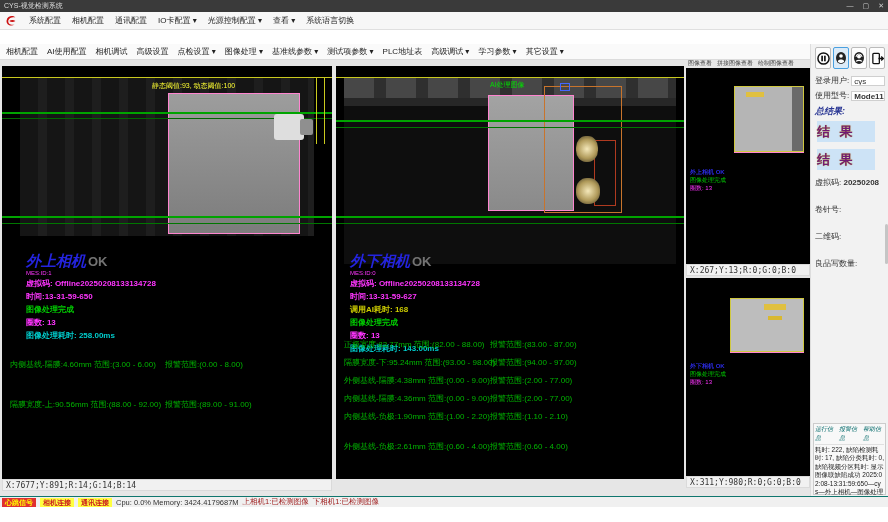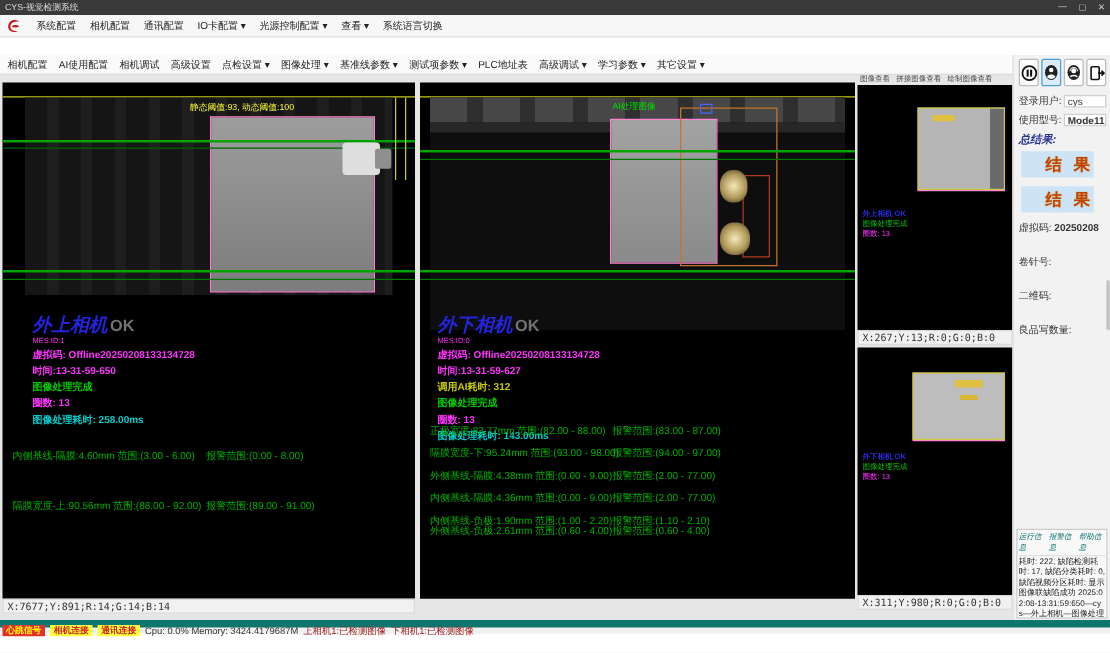--- a/index.html
+++ b/index.html
@@ -92,34 +92,34 @@
   .sb-buttons { display:flex; gap:2px; margin-bottom:6px; }
   .sb-btn { width:17px; height:22px; border:1px solid #bbbbbb; background:#fdfdfd;
     display:flex; align-items:center; justify-content:center; border-radius:2px; }
   .sb-btn.sel { border:1px solid #4aa0e0; background:#dcebf8; }
   .sb-row { display:flex; align-items:center; margin-bottom:4px; }
   .sb-row .lab { white-space:nowrap; }
   .sb-field { flex:1; margin-left:2px; background:#ffffff; border:1px solid #cfcfcf;
     height:10px; font-size:8px; padding:0 2px; line-height:9px; overflow:hidden; }
   .sb-field.bold { font-weight:bold; }
   .sb-total { color:#283593; font-weight:bold; font-style:italic; font-size:9px; margin:2px 0 3px; }
-  .result-box { width:58px; height:21px; background:#cde3f6; color:#c2410c; font-weight:bold;
-    font-size:13px; text-align:right; line-height:21px; letter-spacing:3px; margin:0 0 7px 2px;
+  .result-box { width:58px; height:21px; background:#cde3f6; color:#701a75; font-weight:bold;
+    font-size:13px; text-align:left; line-height:21px; letter-spacing:3px; margin:0 0 7px 2px;
     text-shadow:0 0 1px #c8a000; }
   .sb-plain { margin-bottom:16px; white-space:nowrap; }
   .sb-plain b { font-weight:bold; }
   .info-panel { position:absolute; left:2px; bottom:1px; width:73px; height:72px;
     background:#f8f8f8; border:1px solid #cccccc; padding:1px; }
   .info-tabs { display:flex; gap:3px; font-size:6px; color:#006969; font-style:italic;
     border-bottom:1px solid #e0e0e0; padding-bottom:1px; margin-bottom:1px; }
   .info-body { font-size:6.5px; color:#222; line-height:1.3; word-break:break-all; }
   .sb-scroll { position:absolute; right:0px; top:180px; width:3px; height:40px; background:#c5c5c5; border-radius:2px; }
   
   .statusbar { position:absolute; left:0; top:496px; width:888px; height:11px;
-    background:#f0f0f0; border-top:6px solid #0f766e; display:flex; align-items:center;
+    background:#f0f0f0; border-top:1px solid #0f766e; display:flex; align-items:center;
     gap:4px; padding-left:2px; font-size:7.5px; color:#333; }
   .badge { height:9px; line-height:9px; padding:0 3px; font-size:7px; font-weight:bold; }
   .badge-red { background:#e03030; color:#ffff00; }
   .badge-yellow { background:#ffff40; color:#cc2020; }
   .sb-cam { color:#a02020; }
   svg.ic { display:block; }
 </style>
 </head>
 <body>
 
@@ -220,21 +220,21 @@
     <div class="hline" style="top:157px; background:#007700;"></div>
     <div class="img-label-green" style="left:154px; top:14px;">AI处理图像</div>
 
     <div class="ovl" style="left:14px;">
       <div>
         <span class="ov-title">外下相机</span><span class="ov-ok">OK</span>
       </div>
       <div class="ov-mes">MES:ID:0</div>
       <div class="ov-line c-mag">虚拟码: Offline20250208133134728</div>
       <div class="ov-line c-mag">时间:13-31-59-627</div>
-      <div class="ov-line c-yel">调用AI耗时: 312</div>
+      <div class="ov-line c-yel">调用AI耗时: 168</div>
       <div class="ov-line c-grn">图像处理完成</div>
       <div class="ov-line c-mag">圈数: 13</div>
       <div class="ov-line c-cyn">图像处理耗时: 143.00ms</div>
     </div>
 
     <div class="mrow" style="top:273px;">
       <span class="measure">正极宽度:83.77mm 范围:(82.00 - 88.00)</span>
       <span class="alarm">报警范围:(83.00 - 87.00)</span>
     </div>
     <div class="mrow" style="top:291px;">
@@ -246,21 +246,21 @@
       <span class="alarm">报警范围:(2.00 - 77.00)</span>
     </div>
     <div class="mrow" style="top:327px;">
       <span class="measure">内侧基线-隔膜:4.36mm 范围:(0.00 - 9.00)</span>
       <span class="alarm">报警范围:(2.00 - 77.00)</span>
     </div>
     <div class="mrow" style="top:345px;">
       <span class="measure">内侧基线-负极:1.90mm 范围:(1.00 - 2.20)</span>
       <span class="alarm">报警范围:(1.10 - 2.10)</span>
     </div>
-    <div class="mrow" style="top:353px;">
+    <div class="mrow" style="top:375px;">
       <span class="measure">外侧基线-负极:2.61mm 范围:(0.60 - 4.00)</span>
       <span class="alarm">报警范围:(0.60 - 4.00)</span>
     </div>
   </div>
 
   <div class="viewtabs">
     <span>图像查看</span>
     <span>拼接图像查看</span>
     <span>绘制图像查看</span>
   </div>

